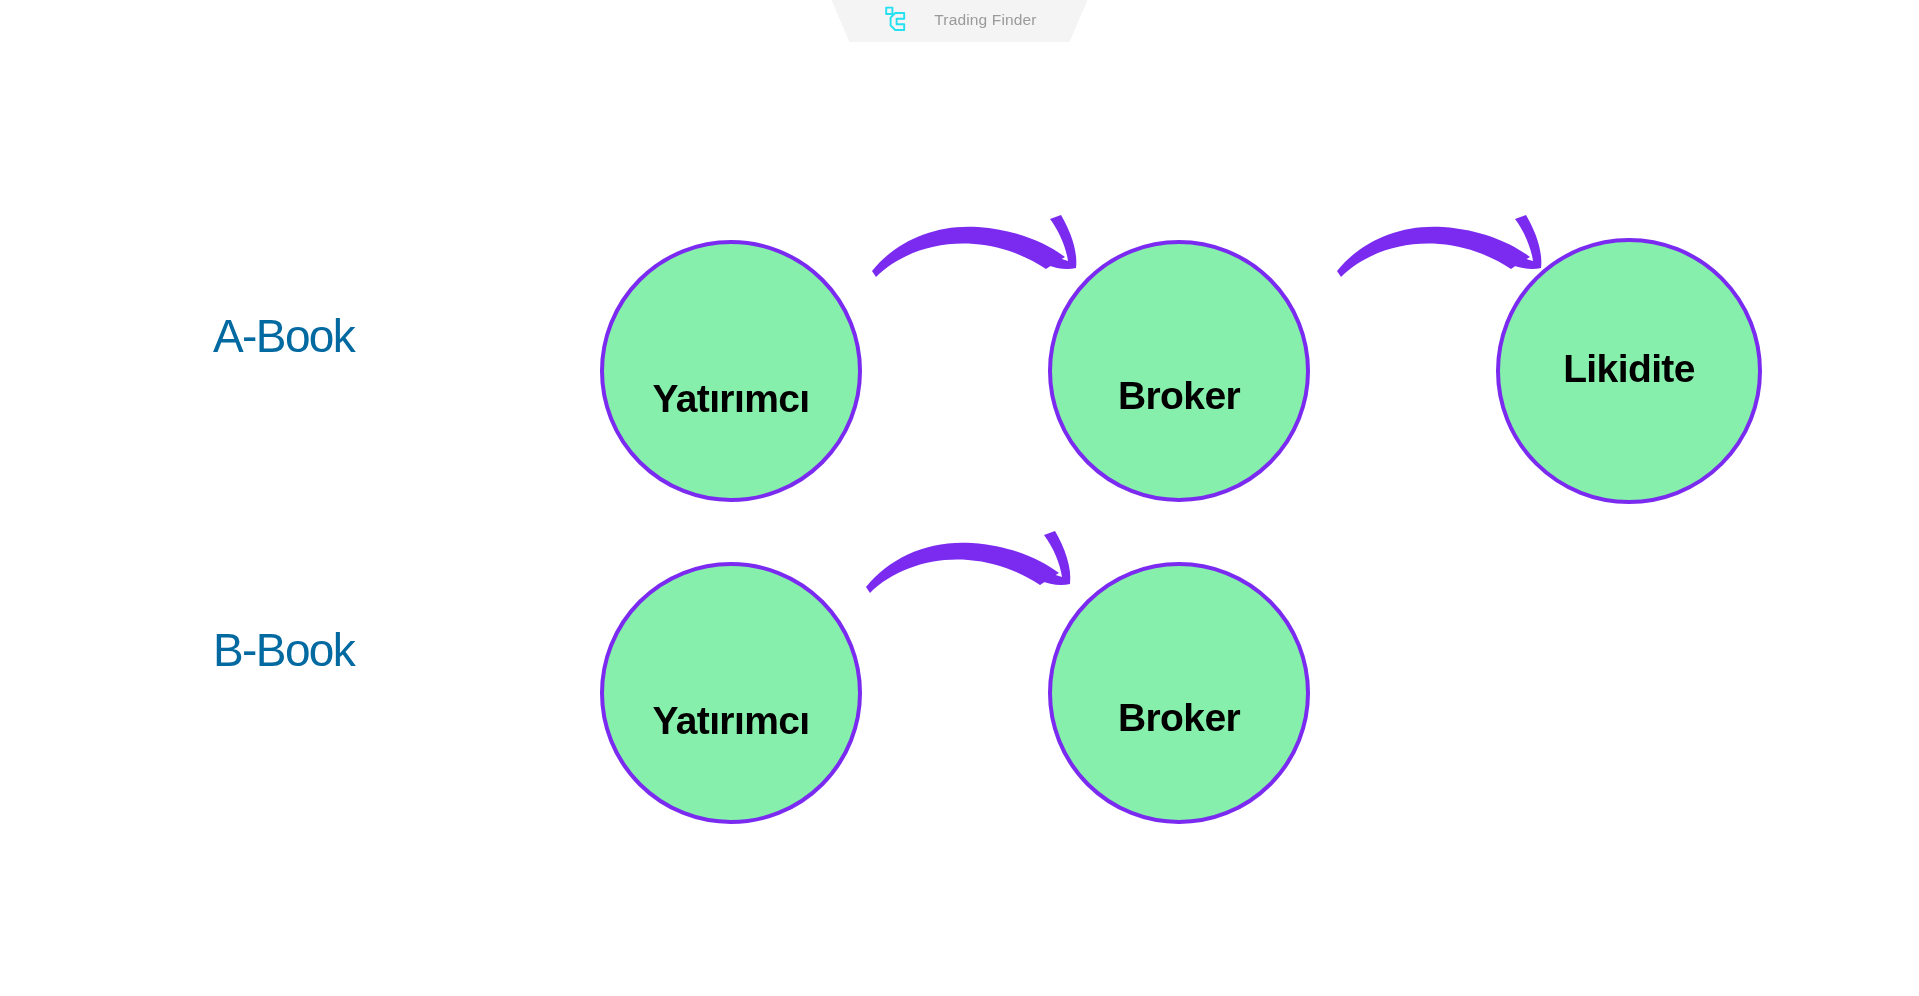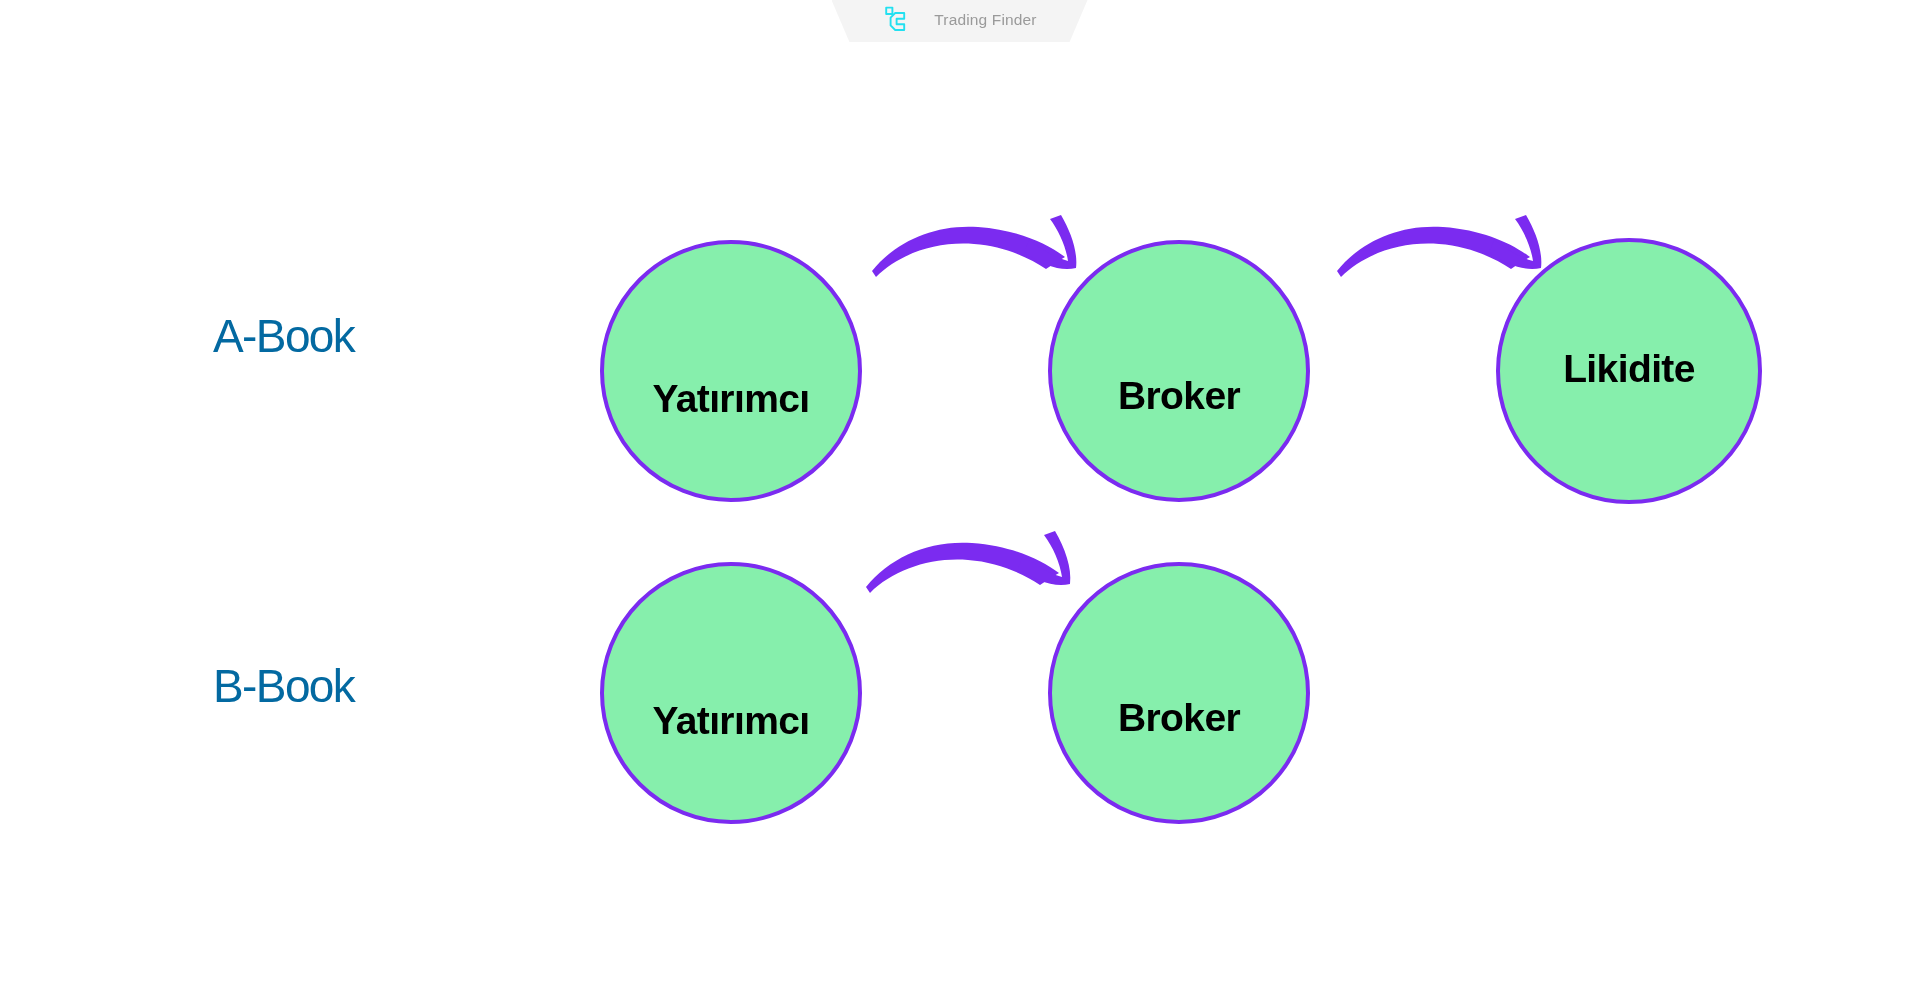--- a/index.html
+++ b/index.html
@@ -62,21 +62,21 @@
     position: absolute;
     font-weight: 400;
     font-size: 46px;
     line-height: 1;
     color: #0369a1;
     letter-spacing: -1.6px;
     white-space: nowrap;
     font-family: "Liberation Sans", sans-serif;
   }
   #label-a-book { left: 213px; top: 313px; }
-  #label-b-book { left: 213px; top: 663px; }
+  #label-b-book { left: 213px; top: 627px; }
 
   
   .node {
     position: absolute;
     border-radius: 50%;
     border: 4px solid #7B2BF0;
     background: #86efac;
     display: flex;
     align-items: center;
     justify-content: center;

